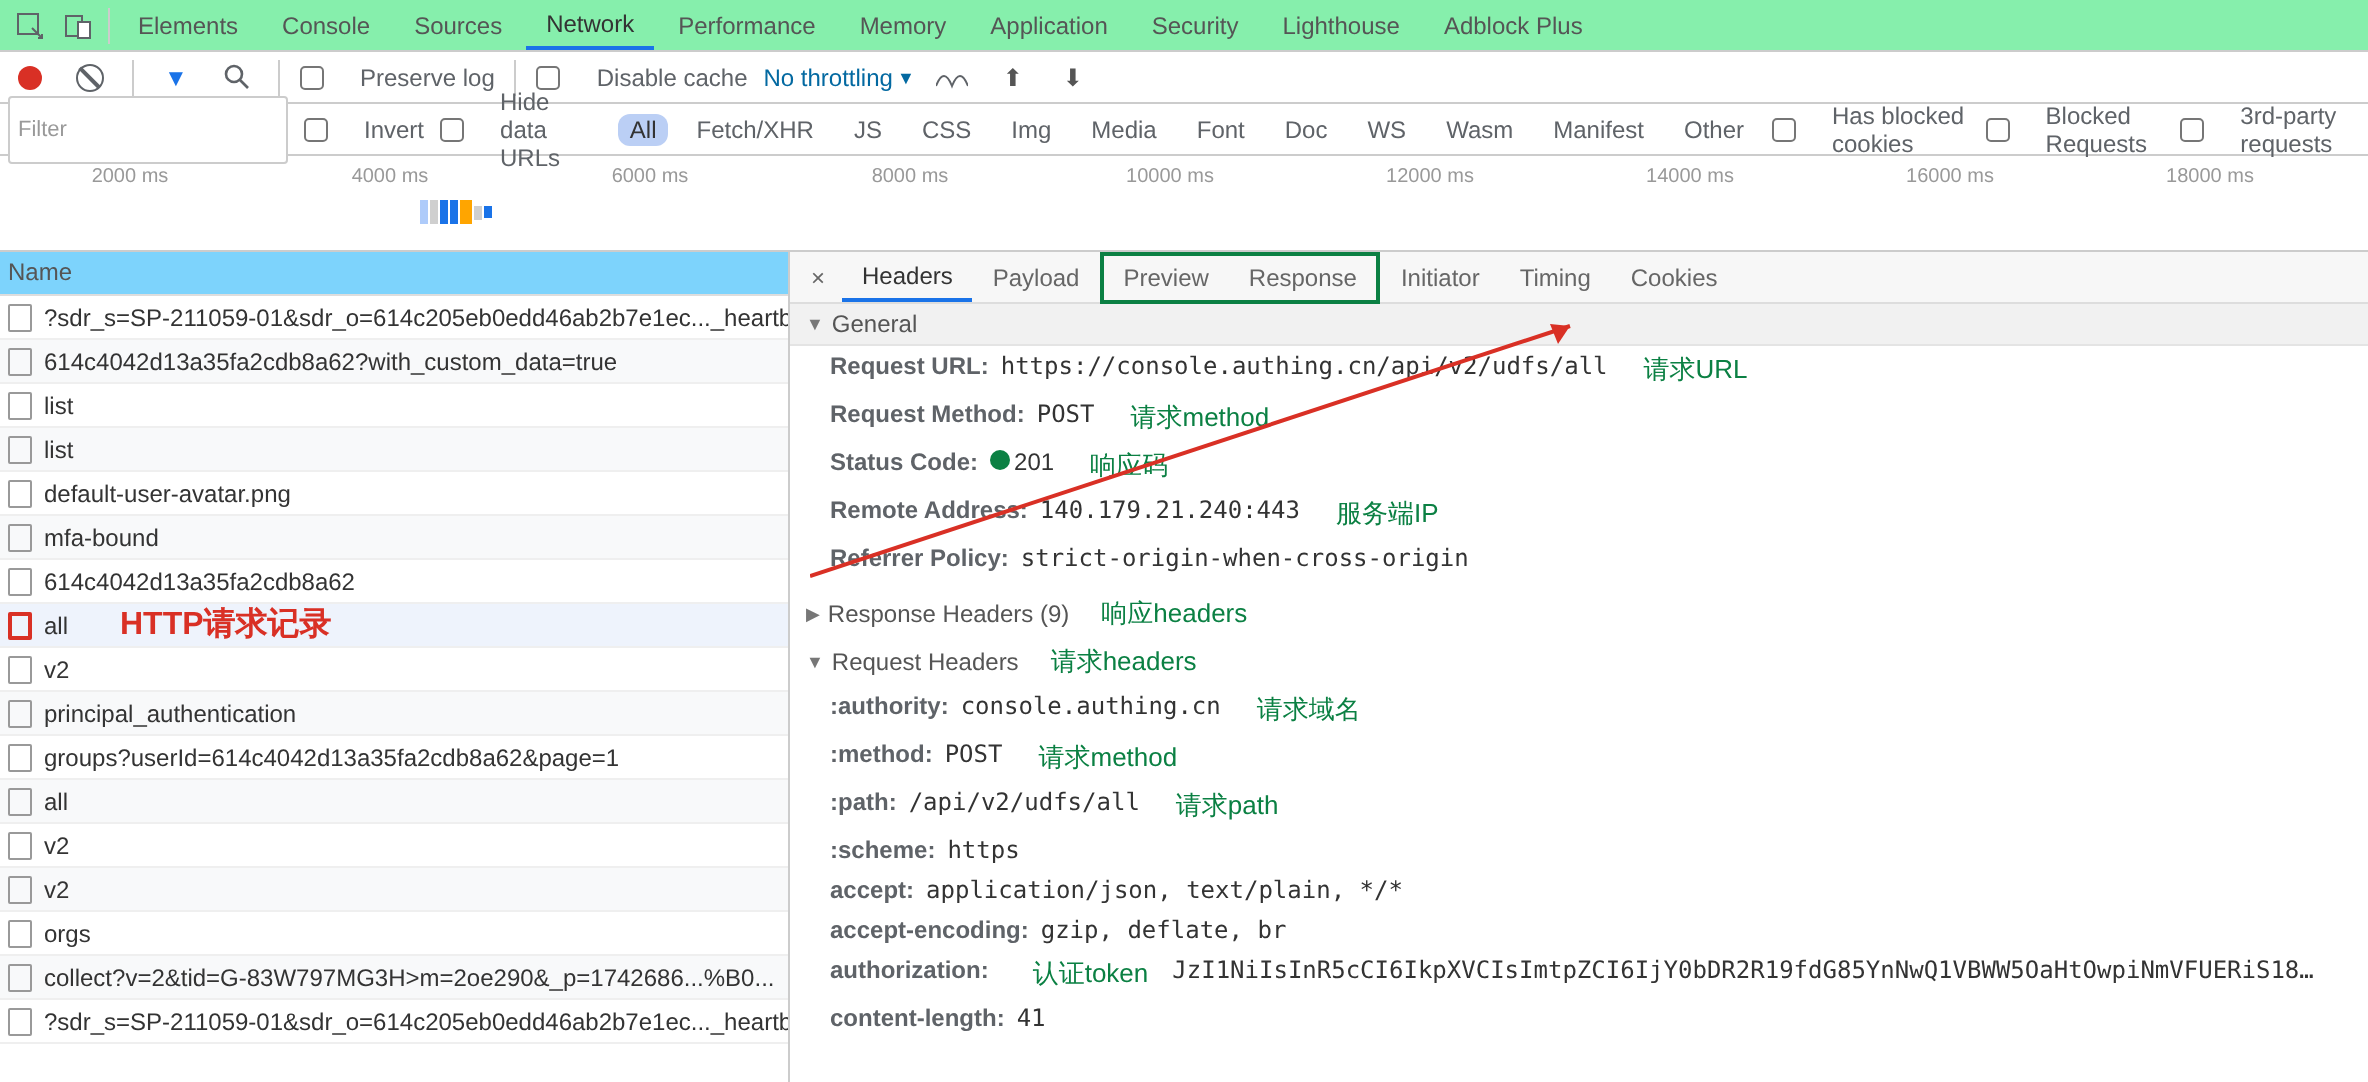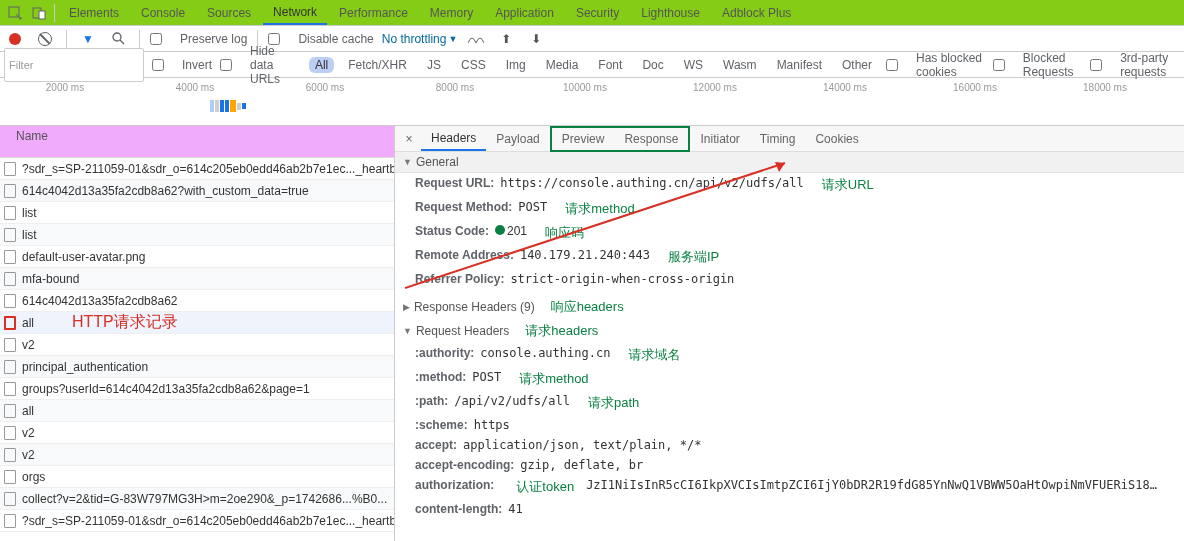--- a/index.html
+++ b/index.html
@@ -1,17 +1,17 @@
 <!DOCTYPE html>
 <html><head>
 <meta charset="utf-8">
 <style>
 *{box-sizing:border-box;margin:0;padding:0;font-family:"Segoe UI",Arial,sans-serif}
 body{font-size:12px;color:#333;background:#fff;overflow:hidden;width:1184px;height:541px}
-.toolbar{display:flex;align-items:center;height:26px;border-bottom:1px solid #ccc;background:#84cc16;padding:0 4px;gap:2px}
+.toolbar{display:flex;align-items:center;height:26px;border-bottom:1px solid #ccc;background:#86efac;padding:0 4px;gap:2px}
 .tab{padding:4px 10px;color:#555;cursor:pointer}
 .tab.active{color:#333;border-bottom:2px solid #1a73e8}
 .icon-btn{width:22px;height:22px;display:flex;align-items:center;justify-content:center;color:#555;cursor:pointer}
 .toolbar2{display:flex;align-items:center;height:26px;border-bottom:1px solid #ccc;padding:0 4px;gap:8px}
 .record-dot{width:12px;height:12px;border-radius:50%;background:#d93025}
 .no-entry{width:14px;height:14px;border:1.5px solid #5f6368;border-radius:50%;position:relative}
 .no-entry:after{content:"";position:absolute;width:14px;height:1.5px;background:#5f6368;top:5px;left:-1px;transform:rotate(45deg)}
 .vline{width:1px;height:18px;background:#ccc;margin:0 2px}
 .funnel{color:#1a73e8}
 .chk{display:flex;align-items:center;gap:18px;color:#5f6368}
@@ -22,28 +22,28 @@
 .filter-input{width:140px;border:1px solid #ccc;border-radius:2px;height:18px;padding:16px 4px;font-size:11px}
 .filter-input::placeholder{color:#999}
 .pill{padding:1px 6px;color:#5f6368;cursor:pointer;border-radius:6px}
 .pill.sel{background:#bbcff5;color:#333}
 .waterfall{height:48px;border-bottom:1px solid #ccc;position:relative;padding-top:2px;white-space:nowrap}
 .wf-tick{display:inline-block;color:#999;font-size:10px;width:130px;text-align:center}
 .wf-bars{position:absolute;left:210px;top:22px;display:flex;gap:1px;align-items:center}
 .wf-bar{height:12px;width:4px}
 .main{display:flex;height:calc(541px - 26px*3 - 48px)}
 .left{width:395px;border-right:1px solid #ccc;overflow:hidden}
-.tbl-head{height:32px;background:#f0abfc;border-bottom:1px solid #ddd;padding:3px 16px;color:#555}
+.tbl-head{height:22px;background:#7dd3fc;border-bottom:1px solid #ddd;padding:3px 4px;color:#555}
 .row{height:22px;padding:3px 4px;border-bottom:1px solid #efefef;display:flex;align-items:center;gap:6px;white-space:nowrap;overflow:hidden;text-overflow:ellipsis}
 .row:nth-child(odd){background:#f8f9fa}
 .row.sel{background:#eef3fc}
 .file-icon{width:12px;height:14px;border:1px solid #999;border-radius:1px;flex-shrink:0}
 .row-all{position:relative}
 .row-all .file-icon{border:2px solid #d93025}
-.annot-http{position:absolute;left:72px;color:#d93025;font-size:16px;font-weight:400}
+.annot-http{position:absolute;left:60px;color:#d93025;font-size:16px;font-weight:700}
 .right{flex:1;overflow-y:auto;position:relative}
 .detail-tabs{display:flex;align-items:center;height:26px;border-bottom:1px solid #ddd;background:#f7f7f7;padding:0 6px;gap:0}
 .dtab{padding:4px 10px;color:#666;cursor:pointer}
 .dtab.active{color:#333;border-bottom:2px solid #1a73e8}
 .close-x{width:16px;text-align:center;color:#666;cursor:pointer;margin-right:4px}
 .sec-head{background:#f1f1f1;padding:3px 8px;color:#555;font-weight:500;border-bottom:1px solid #e4e4e4;display:flex;align-items:center;gap:4px}
 .caret{font-size:9px;color:#777}
 .kv{padding:3px 20px;display:flex;gap:6px;font-size:12px;white-space:nowrap;overflow:hidden}
 .k{font-weight:600;color:#5f6368;flex-shrink:0}
 .v{font-family:Menlo,Consolas,monospace;color:#333;overflow:hidden;text-overflow:ellipsis}

